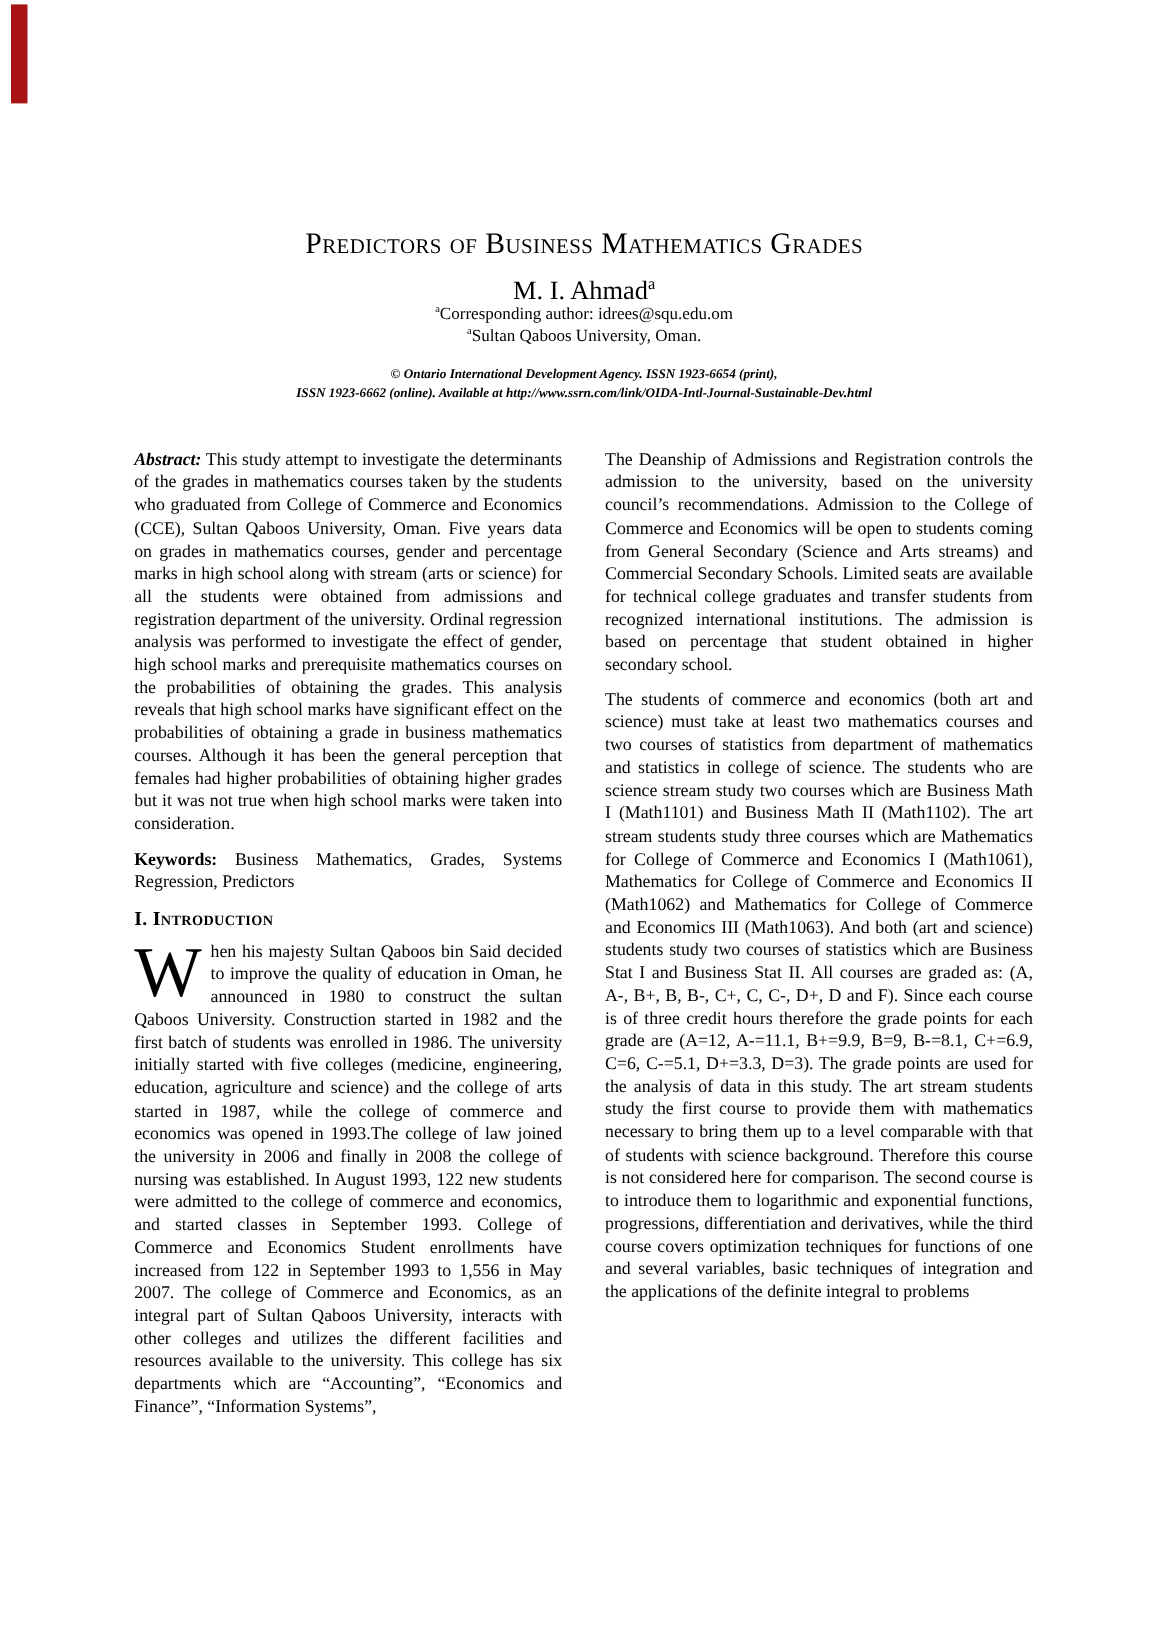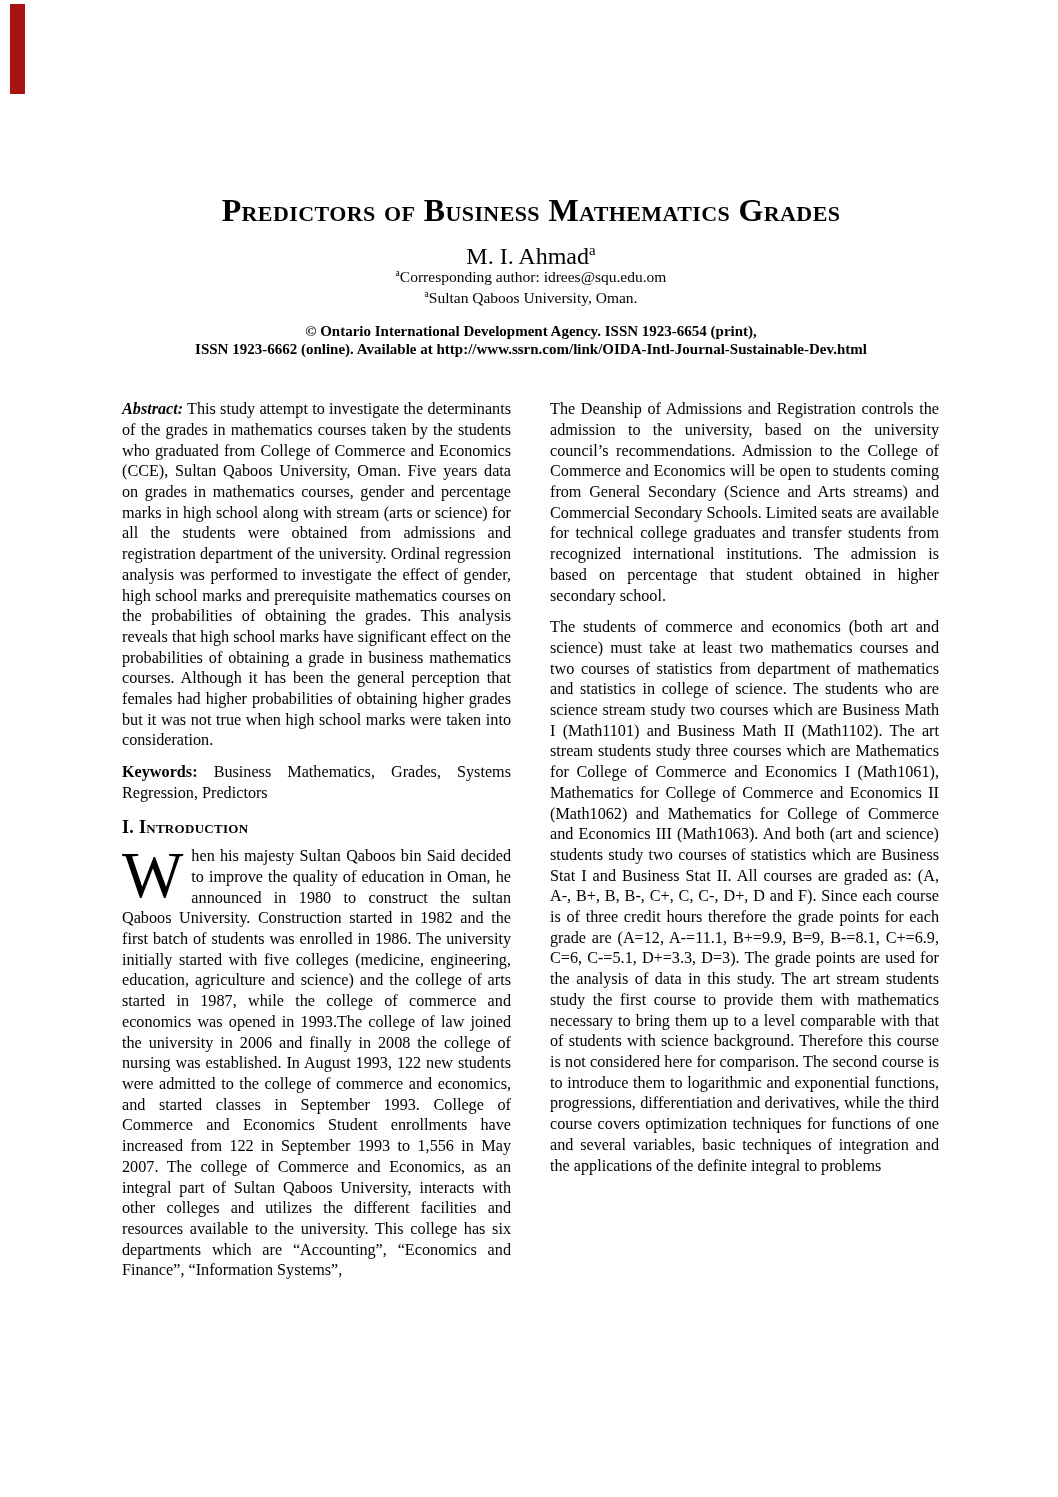--- a/index.html
+++ b/index.html
@@ -22,41 +22,42 @@
     top: 4px;
     width: 15px;
     height: 90px;
   }
   .page {
     padding: 193px 118px 0 122px;
   }
   
   .paper-header { text-align: center; }
   .paper-title {
-    margin: 0;
-    font-size: 32px;
-    font-weight: bold;
+    margin: 14px;
+    font-size: 27px;
+    font-weight: normal;
     font-variant: small-caps;
     letter-spacing: 0.4px;
     line-height: 1.1;
   }
   .author-line {
     margin-top: 17px;
     font-size: 24px;
     line-height: 22px;
   }
   .affil-line {
     font-size: 15.5px;
     line-height: 20.5px;
   }
   .copyright-block {
     margin-top: 15px;
-    font-size: 15px;
+    font-size: 12px;
     font-weight: bold;
     line-height: 17.5px;
+    font-style: italic;
   }
   sup {
     font-size: 62%;
     vertical-align: super;
     line-height: 0;
   }
   
   .columns {
     margin-top: 41px;
     display: flex;

